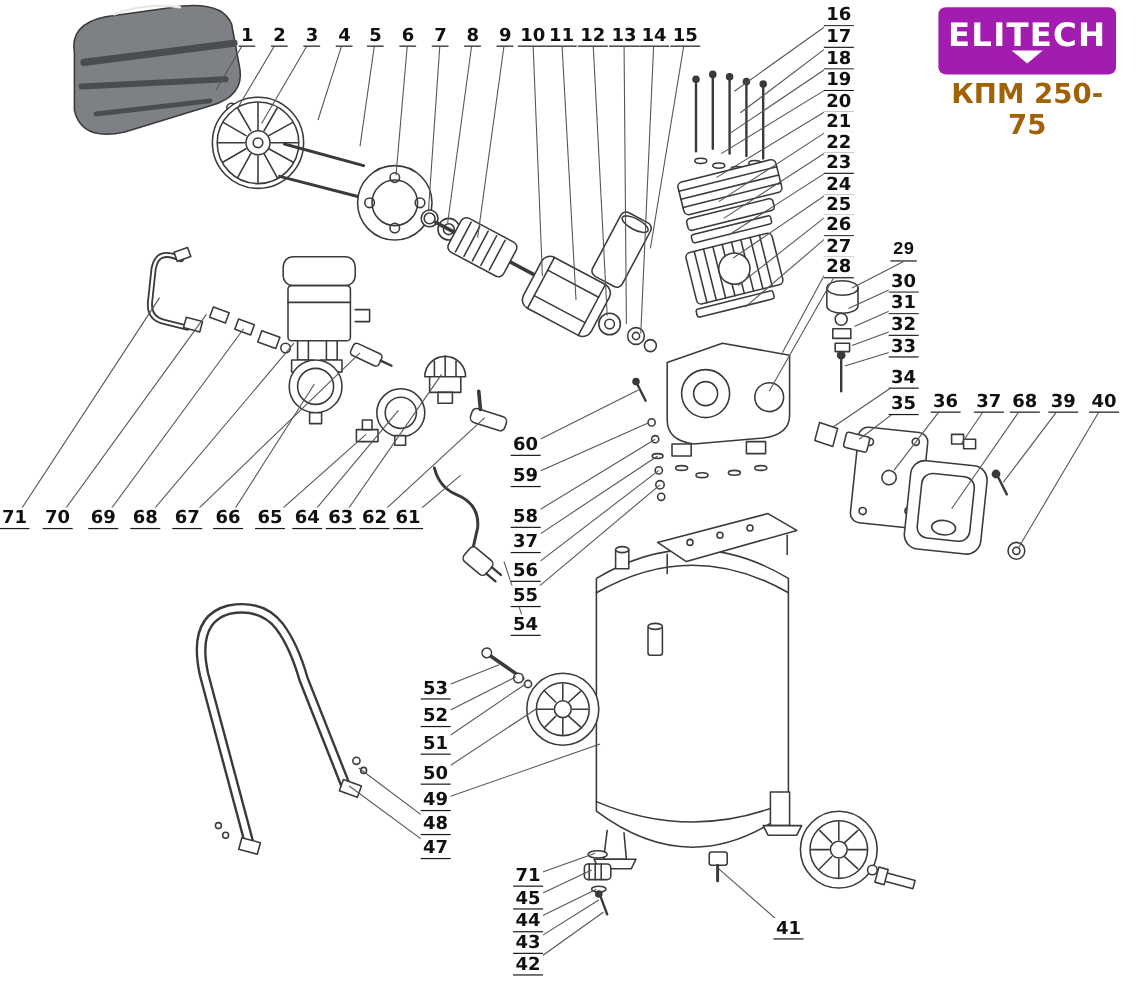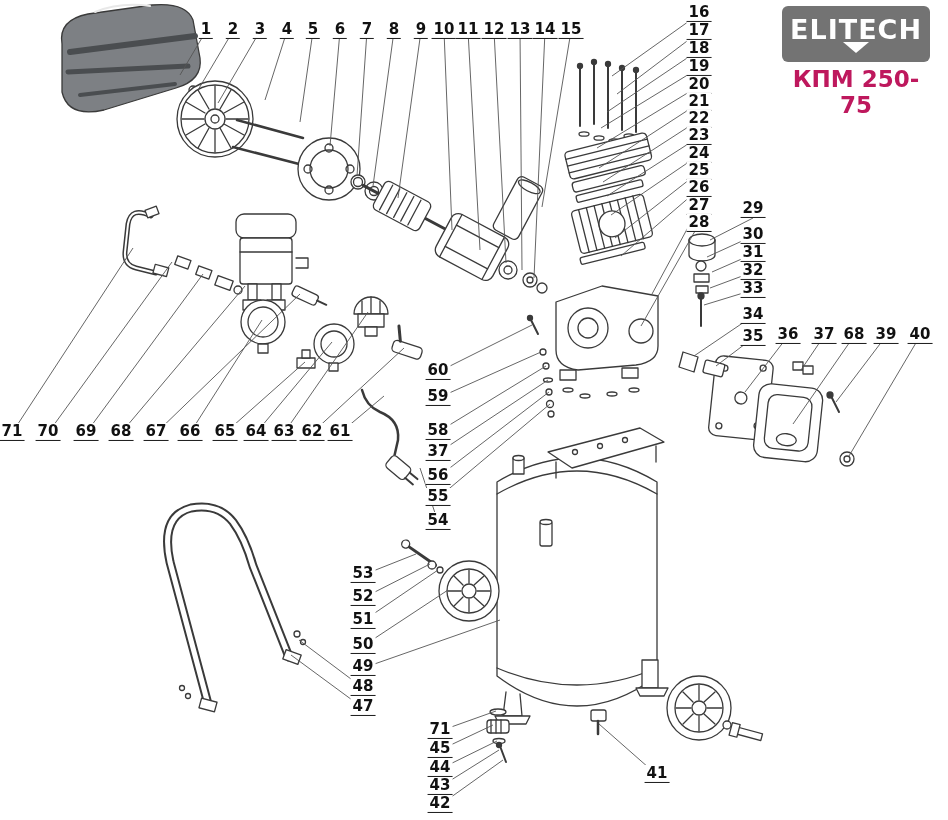--- a/index.html
+++ b/index.html
@@ -486,21 +486,21 @@
       <div class="part-label" style="left: 699px; top: 68px;">19</div>
       <div class="part-label" style="left: 699px; top: 86px;">20</div>
       <div class="part-label" style="left: 699px; top: 103px;">21</div>
       <div class="part-label" style="left: 699px; top: 120px;">22</div>
       <div class="part-label" style="left: 699px; top: 137px;">23</div>
       <div class="part-label" style="left: 699px; top: 155px; text-align: center;">24</div>
       <div class="part-label" style="left: 699px; top: 172px;">25</div>
       <div class="part-label" style="left: 699px; top: 189px;">26</div>
       <div class="part-label" style="left: 699px; top: 207px;">27</div>
       <div class="part-label" style="left: 699px; top: 224px;">28</div>
-      <div class="part-label" style="left: 753px; top: 210px;">29</div>
+      <div class="part-label" style="left: 753px; top: 210px; font-family: Liberation Mono, monospace;">29</div>
       <div class="part-label" style="left: 753px; top: 236px;">30</div>
       <div class="part-label" style="left: 753px; top: 254px;">31</div>
       <div class="part-label" style="left: 753px; top: 272px;">32</div>
       <div class="part-label" style="left: 753px; top: 290px;">33</div>
       <div class="part-label" style="left: 753px; top: 316px;">34</div>
       <div class="part-label" style="left: 753px; top: 338px;">35</div>
       <div class="part-label" style="left: 788px; top: 336px;">36</div>
       <div class="part-label" style="left: 824px; top: 336px;">37</div>
       <div class="part-label" style="left: 854px; top: 336px;">68</div>
       <div class="part-label" style="left: 886px; top: 336px;">39</div>
@@ -531,19 +531,19 @@
       <div class="part-label" style="left: 256px; top: 433px;">64</div>
       <div class="part-label" style="left: 225px; top: 433px;">65</div>
       <div class="part-label" style="left: 190px; top: 433px;">66</div>
       <div class="part-label" style="left: 156px; top: 433px;">67</div>
       <div class="part-label" style="left: 121px; top: 433px;">68</div>
       <div class="part-label" style="left: 86px; top: 433px;">69</div>
       <div class="part-label" style="left: 48px; top: 433px;">70</div>
       <div class="part-label" style="left: 12px; top: 433px;">71</div>
     </div>
 
-  <div id="logo" style="background: #737373;">
+  <div id="logo" style="background: #a21caf;">
     <div id="logo-text" style="color: rgb(255, 255, 255);">ELITECH</div>
     <div id="logo-tri"></div>
   </div>
-  <div id="model" style="color: #be185d;">КПМ 250-75</div>
+  <div id="model" style="color: #a16207;">КПМ 250-75</div>
 
 </div>
 
 </body></html>

